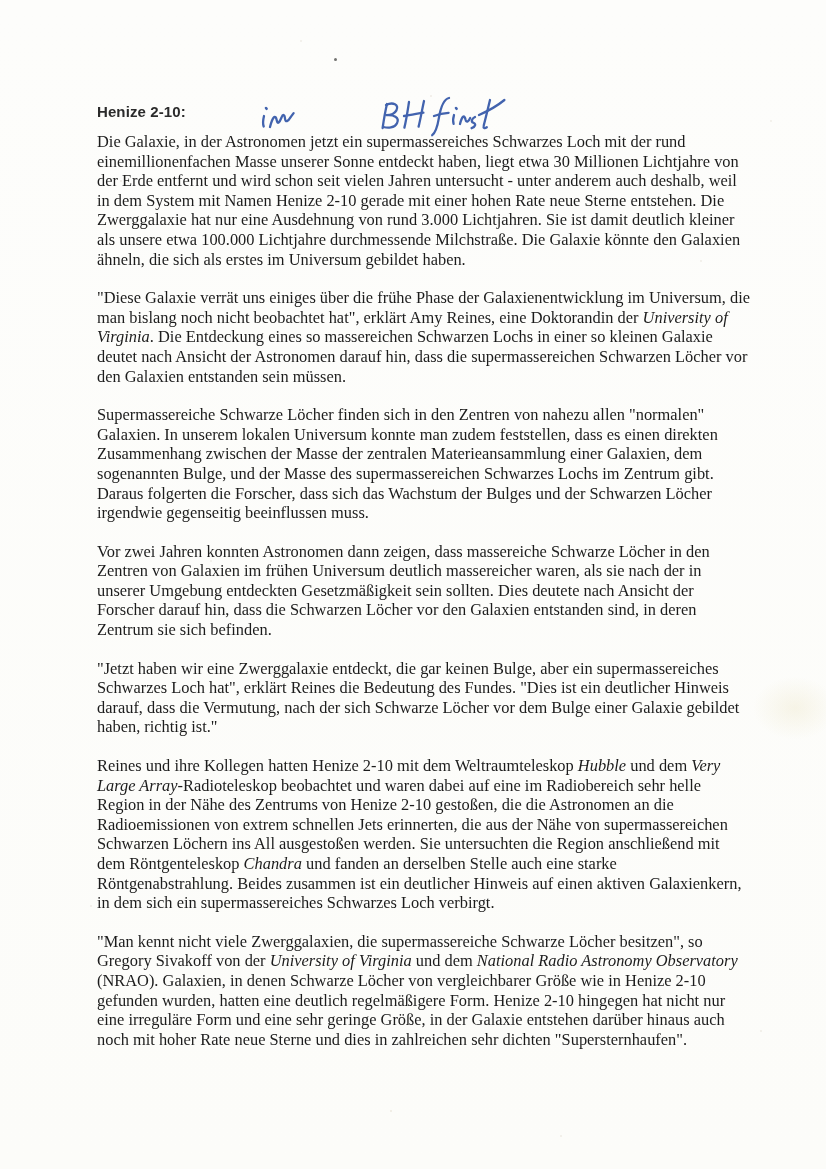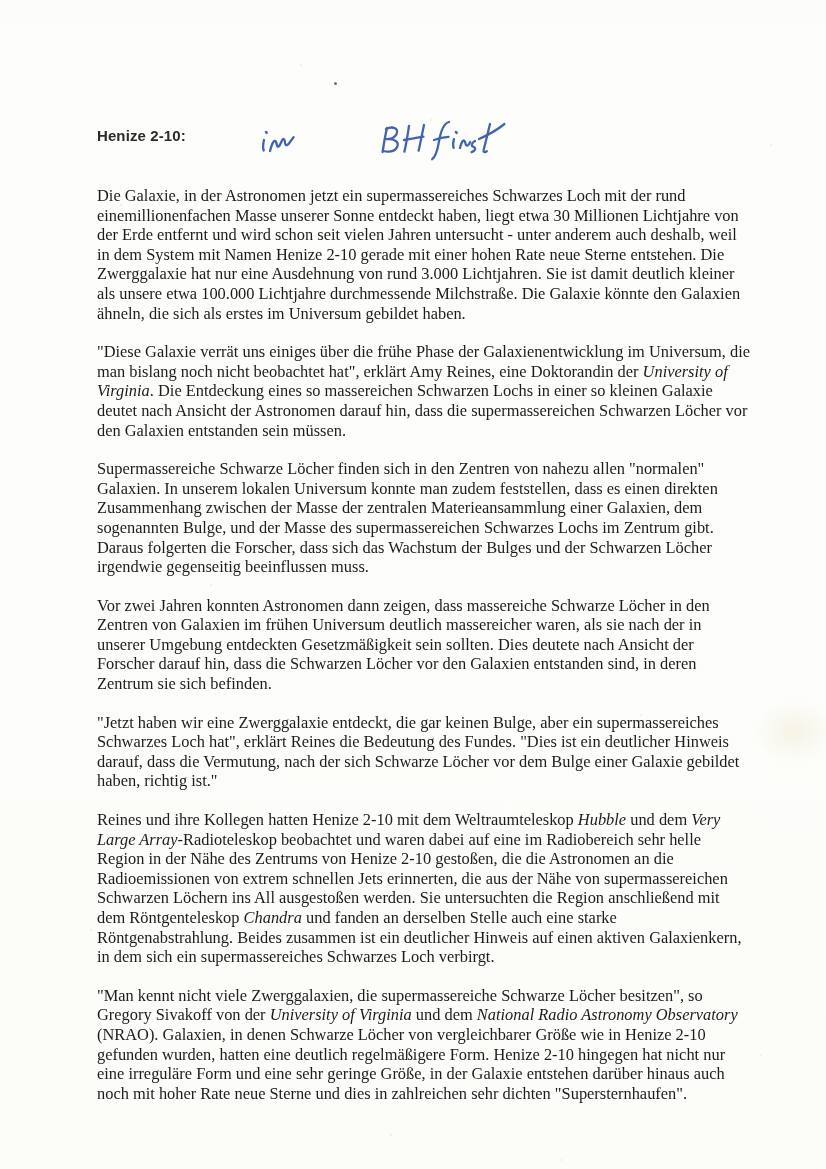--- a/index.html
+++ b/index.html
@@ -9,33 +9,32 @@
     background: #fcfcfa;
     position: relative;
     overflow: hidden;
     font-family: "Liberation Serif", serif;
   }
   .page {
     position: absolute; inset: 0;
     background:
       radial-gradient(ellipse 60px 45px at 795px 708px, rgba(214,198,128,0.16), rgba(214,198,128,0) 70%),
       linear-gradient(#fdfdfb, #fcfcf9);
-    margin-top: 24px;
   }
   .heading {
     position: absolute; left: 97px; top: 103px;
     font-family: "Liberation Sans", sans-serif;
     font-weight: bold; font-size: 15px; color: #2b2b2b;
     letter-spacing: 0.1px;
   }
   .annotation { position: absolute; left: 248px; top: 84px; width: 270px; height: 62px; }
   .annotation path { fill: none; stroke-width: 2.3; stroke-linecap: round; stroke-linejoin: round; }
   .annotation .dot { stroke-width: 2.6; }
   .doc-body {
-    position: absolute; left: 97px; top: 162px; width: 653px;
+    position: absolute; left: 97px; top: 132px; width: 653px;
     font-size: 16.4px; line-height: 19.6px; color: #1c1c1c;
     text-rendering: optimizeLegibility;
   }
   .doc-body p { margin: 0 0 19px 0; }
   .doc-body i { font-style: italic; }
   .ink-dot {
     position: absolute; left: 334px; top: 58px;
     width: 3px; height: 3px; border-radius: 50%;
     background: #5a5a58; opacity: 0.85;
   }

